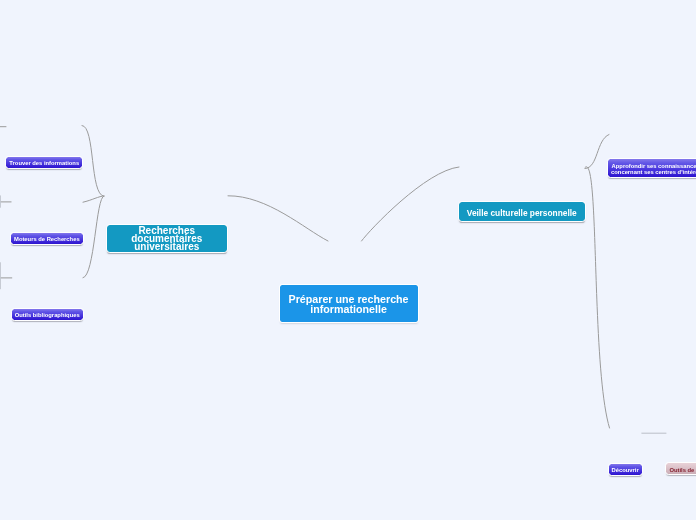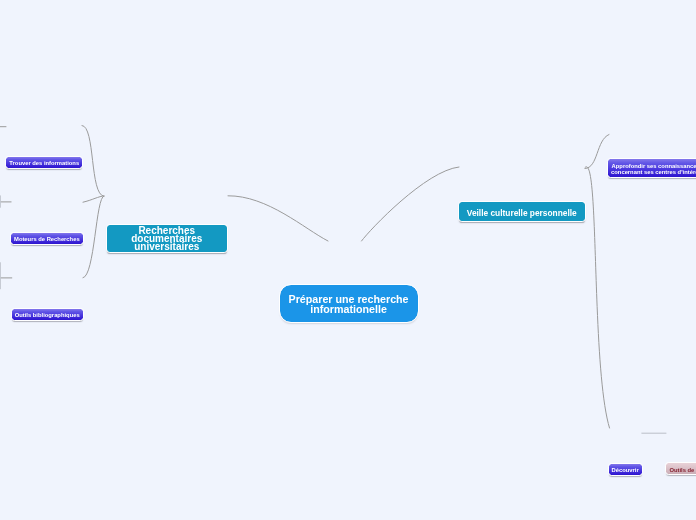--- a/index.html
+++ b/index.html
@@ -3,21 +3,21 @@
 <meta charset="utf-8">
 <style>
   html,body{margin:0;padding:0;}
   body{width:696px;height:520px;background:#f0f4fd;overflow:hidden;
        font-family:"Liberation Sans",sans-serif;}
   #stage{position:relative;width:696px;height:520px;overflow:hidden;backface-visibility:hidden;}
   svg.links{position:absolute;left:0;top:0;width:696px;height:520px;}
   .node{position:absolute;box-sizing:border-box;display:flex;align-items:center;
         justify-content:center;text-align:center;color:#fff;font-weight:bold;
         white-space:nowrap;margin-top:43px;}
-  .central{background:#1b95e8;border-radius:11px;font-size:10.7px;line-height:10.7px;padding-top:1.6px;
+  .central{background:#1b95e8;border-radius:2px;font-size:10.7px;line-height:10.7px;padding-top:1.6px;
            box-shadow:0 1.2px 1.6px rgba(100,100,115,.22);outline:1.6px solid #fff;white-space:normal;}
   .teal{background:#1399c2;border-radius:2.8px;font-size:10px;line-height:8.1px;
         box-shadow:0 1.4px 1.2px rgba(90,90,100,.5);outline:1.2px solid #fff;white-space:normal;}
   .purple{background:linear-gradient(180deg,#8478ec 0%,#6257e6 22%,#4632dd 62%,#2d14cf 100%);border-radius:2.4px;font-size:5.82px;
           line-height:5.82px;padding-top:2.0px;box-shadow:0 1.2px 1.1px rgba(90,90,100,.45);outline:1px solid #fff;}
   .pink{background:linear-gradient(180deg,#e9d2d8,#cbaeb7);border-radius:2.4px;font-size:5.82px;line-height:5.82px;color:#84202f;padding-top:1.2px;
         box-shadow:0 1.2px 1.1px rgba(90,90,100,.4);outline:1px solid #fff;}
 </style>
 </head>
 <body>

